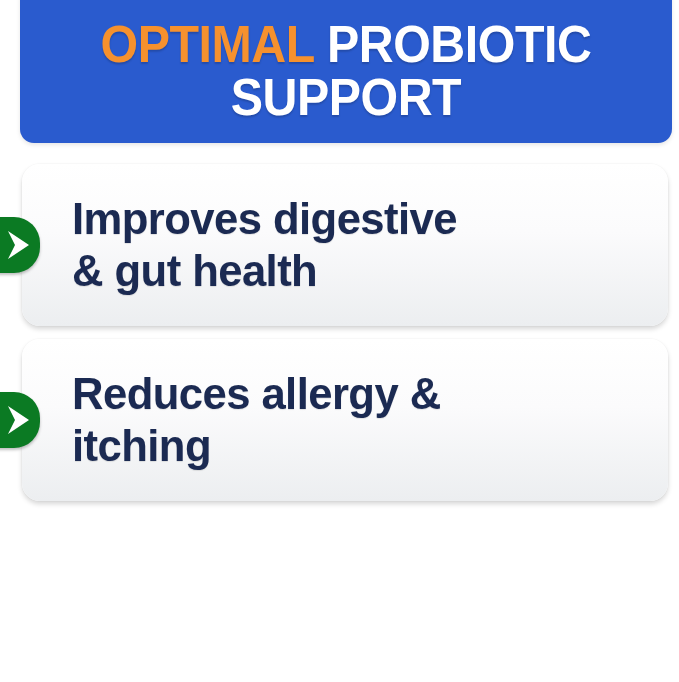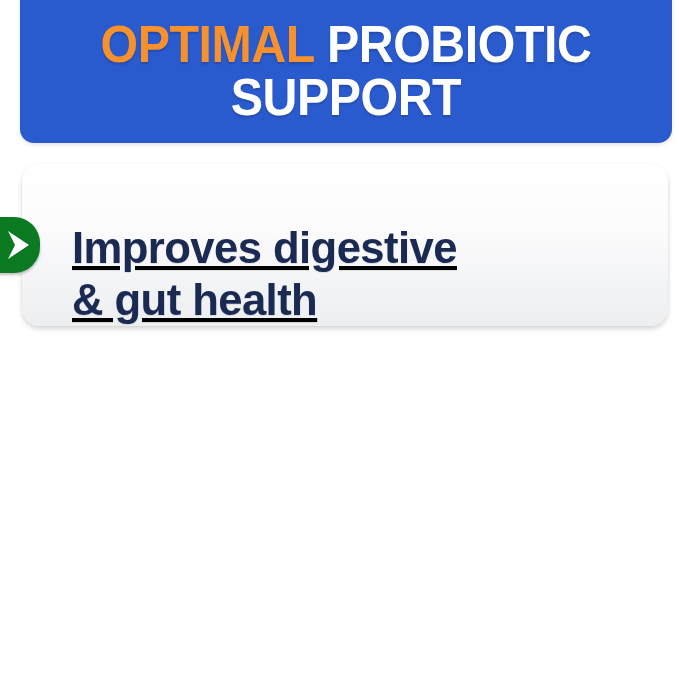--- a/index.html
+++ b/index.html
@@ -74,22 +74,21 @@
     position: absolute;
     left: 22px;
     top: 0;
     width: 646px;
     height: 162px;
     box-sizing: border-box;
     border-radius: 18px;
     background: linear-gradient(180deg, #ffffff 0%, #fbfbfc 42%, #eceef0 100%);
     box-shadow: 0 3px 5px rgba(0,0,0,0.16), 0 0 0 1px rgba(0,0,0,0.015);
     display: flex;
-    align-items: flex-end;
-    text-decoration: underline;
+    align-items: center;
   }
   .card-text {
     margin-left: 50px;
     margin-right: 18px;
     color: #1b2a52;
     font-size: 45px;
     font-weight: 700;
     line-height: 1.16;
     letter-spacing: -0.6px;
     font-family: "Liberation Sans Narrow", "Liberation Sans", "DejaVu Sans Condensed", sans-serif;
@@ -139,16 +138,29 @@
           <span>&amp; gut health</span>
         </div>
       </div>
       <div class="badge">
         <svg width="26" height="32" viewBox="0 0 26 32" aria-hidden="true">
           <path d="M3 2 L24 16 L3 30 L10 16 Z" fill="#ffffff"></path>
         </svg>
       </div>
     </div>
 
+    <div class="card-wrap">
+      <div class="card">
+        <div class="card-text">
+          <span>Reduces allergy &amp;</span><br>
+          <span>itching</span>
+        </div>
+      </div>
+      <div class="badge">
+        <svg width="26" height="32" viewBox="0 0 26 32" aria-hidden="true">
+          <path d="M3 2 L24 16 L3 30 L10 16 Z" fill="#ffffff"></path>
+        </svg>
+      </div>
+    </div>
 
 
   </div>
 </div>
 
 </body></html>

